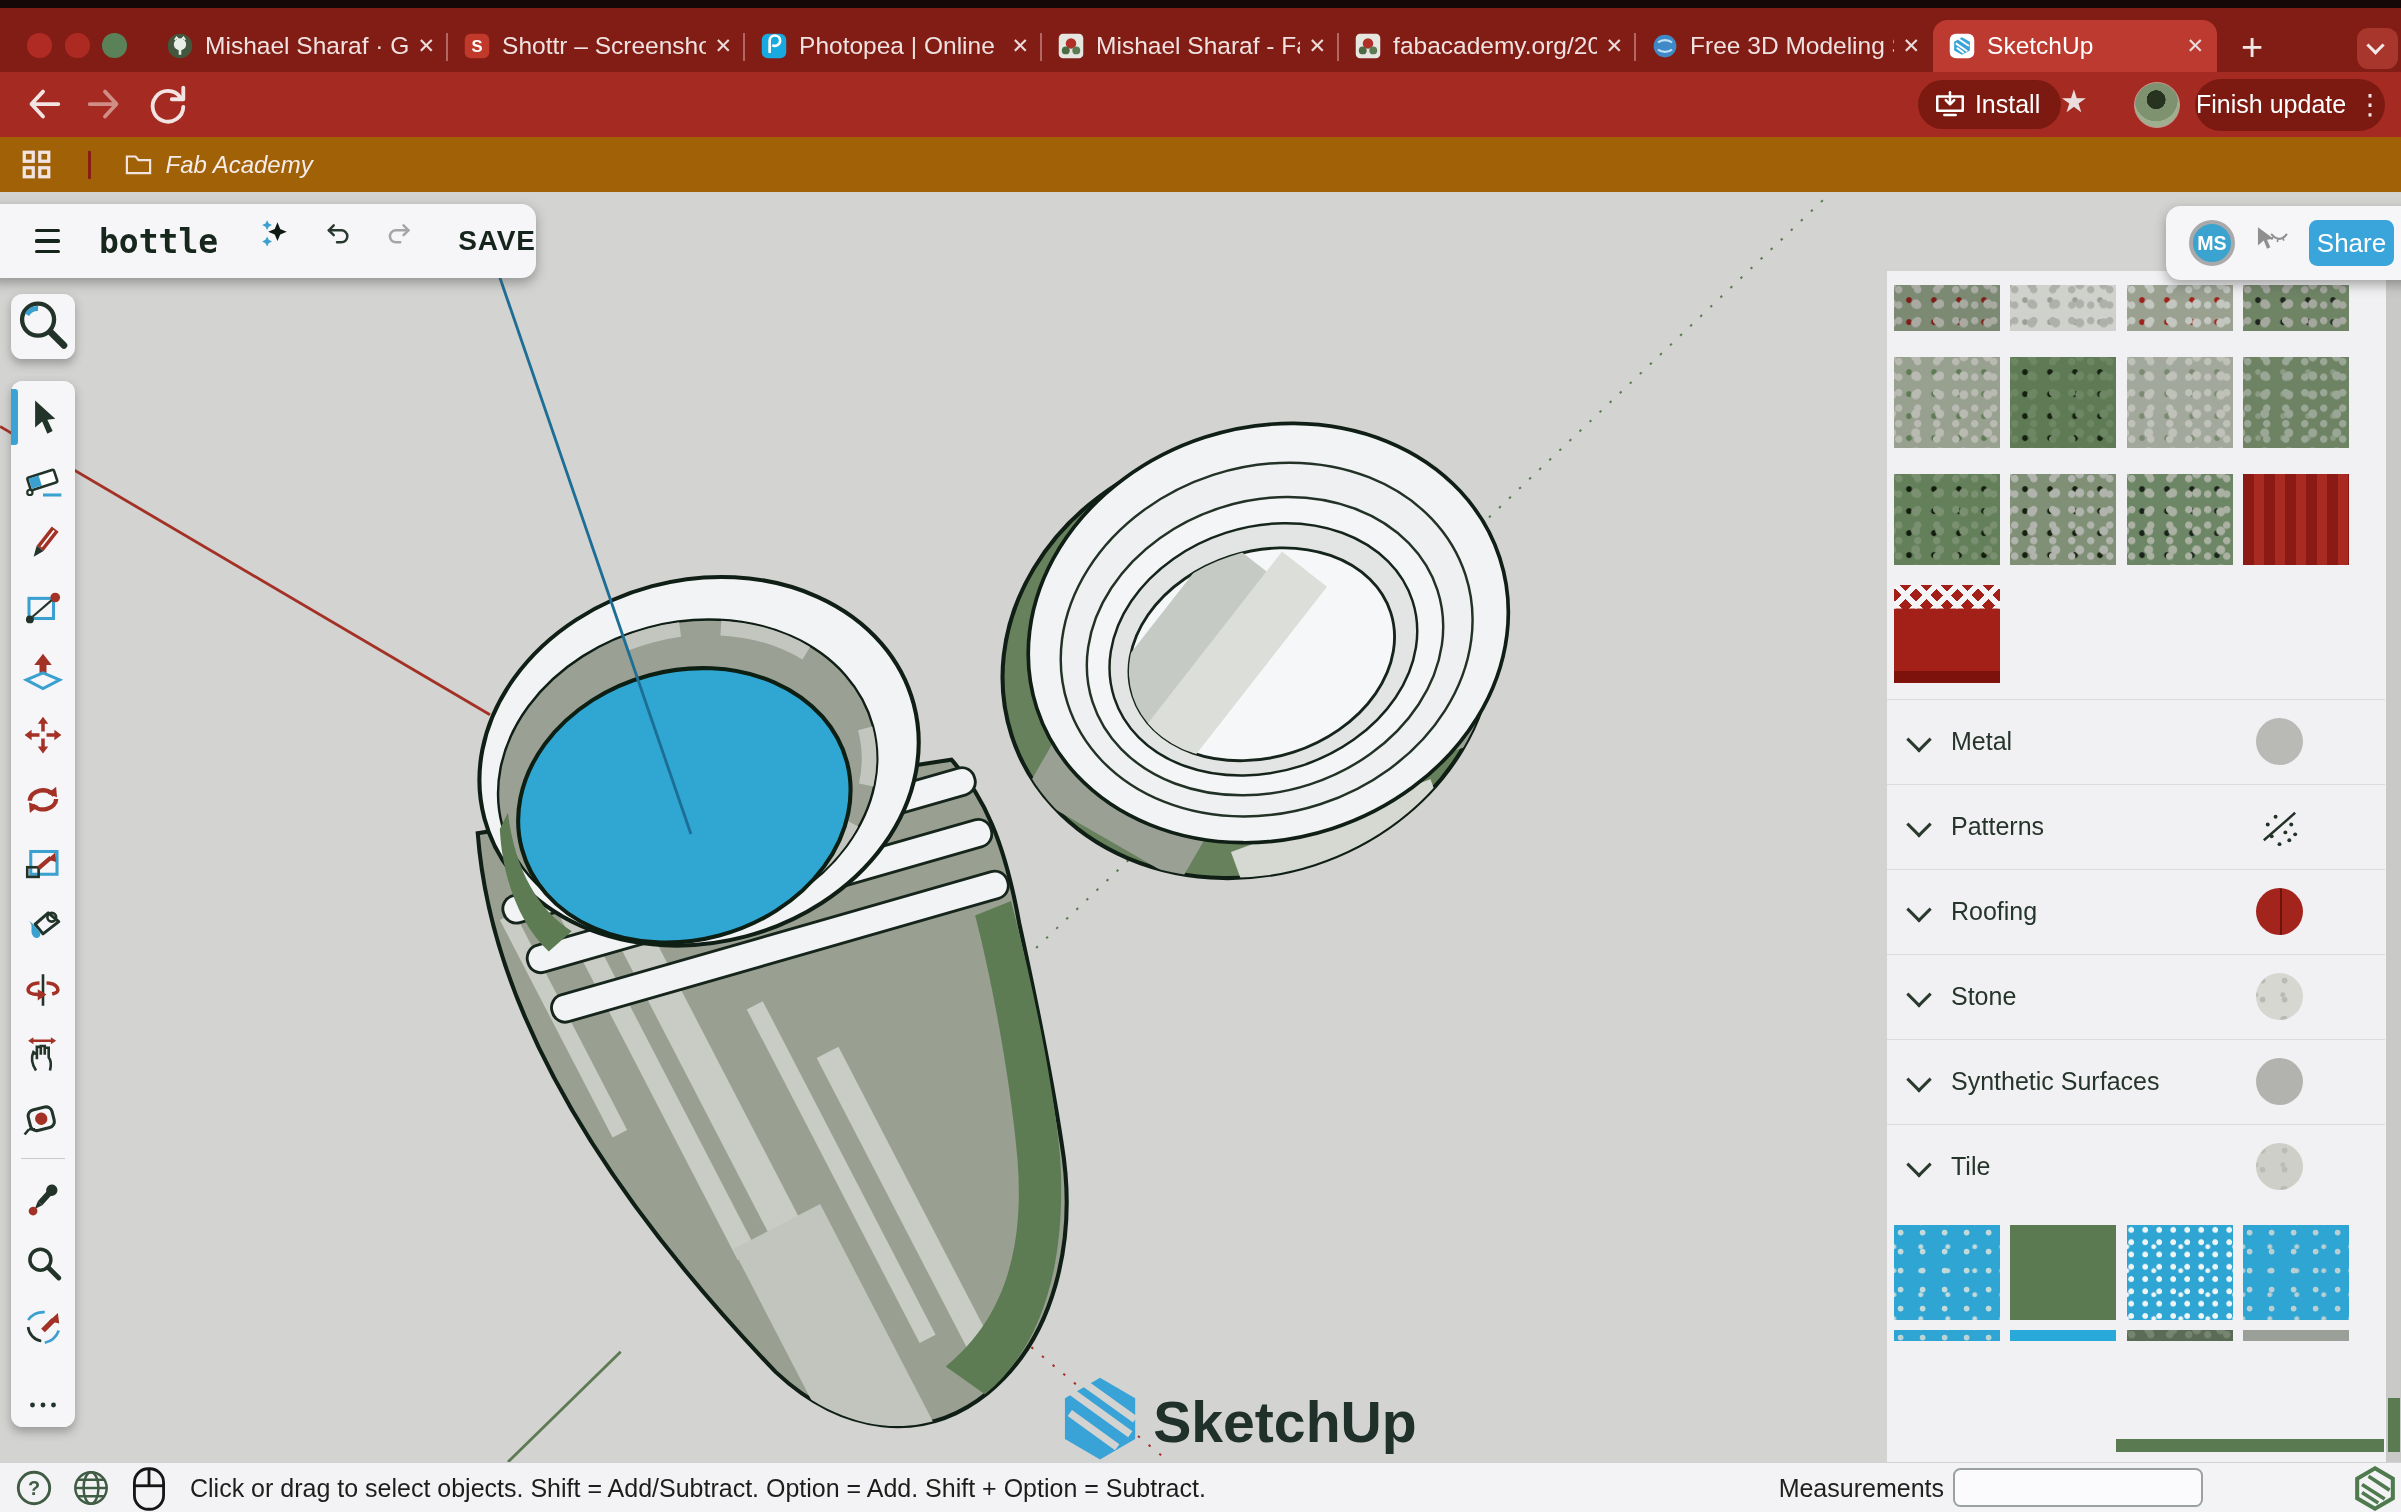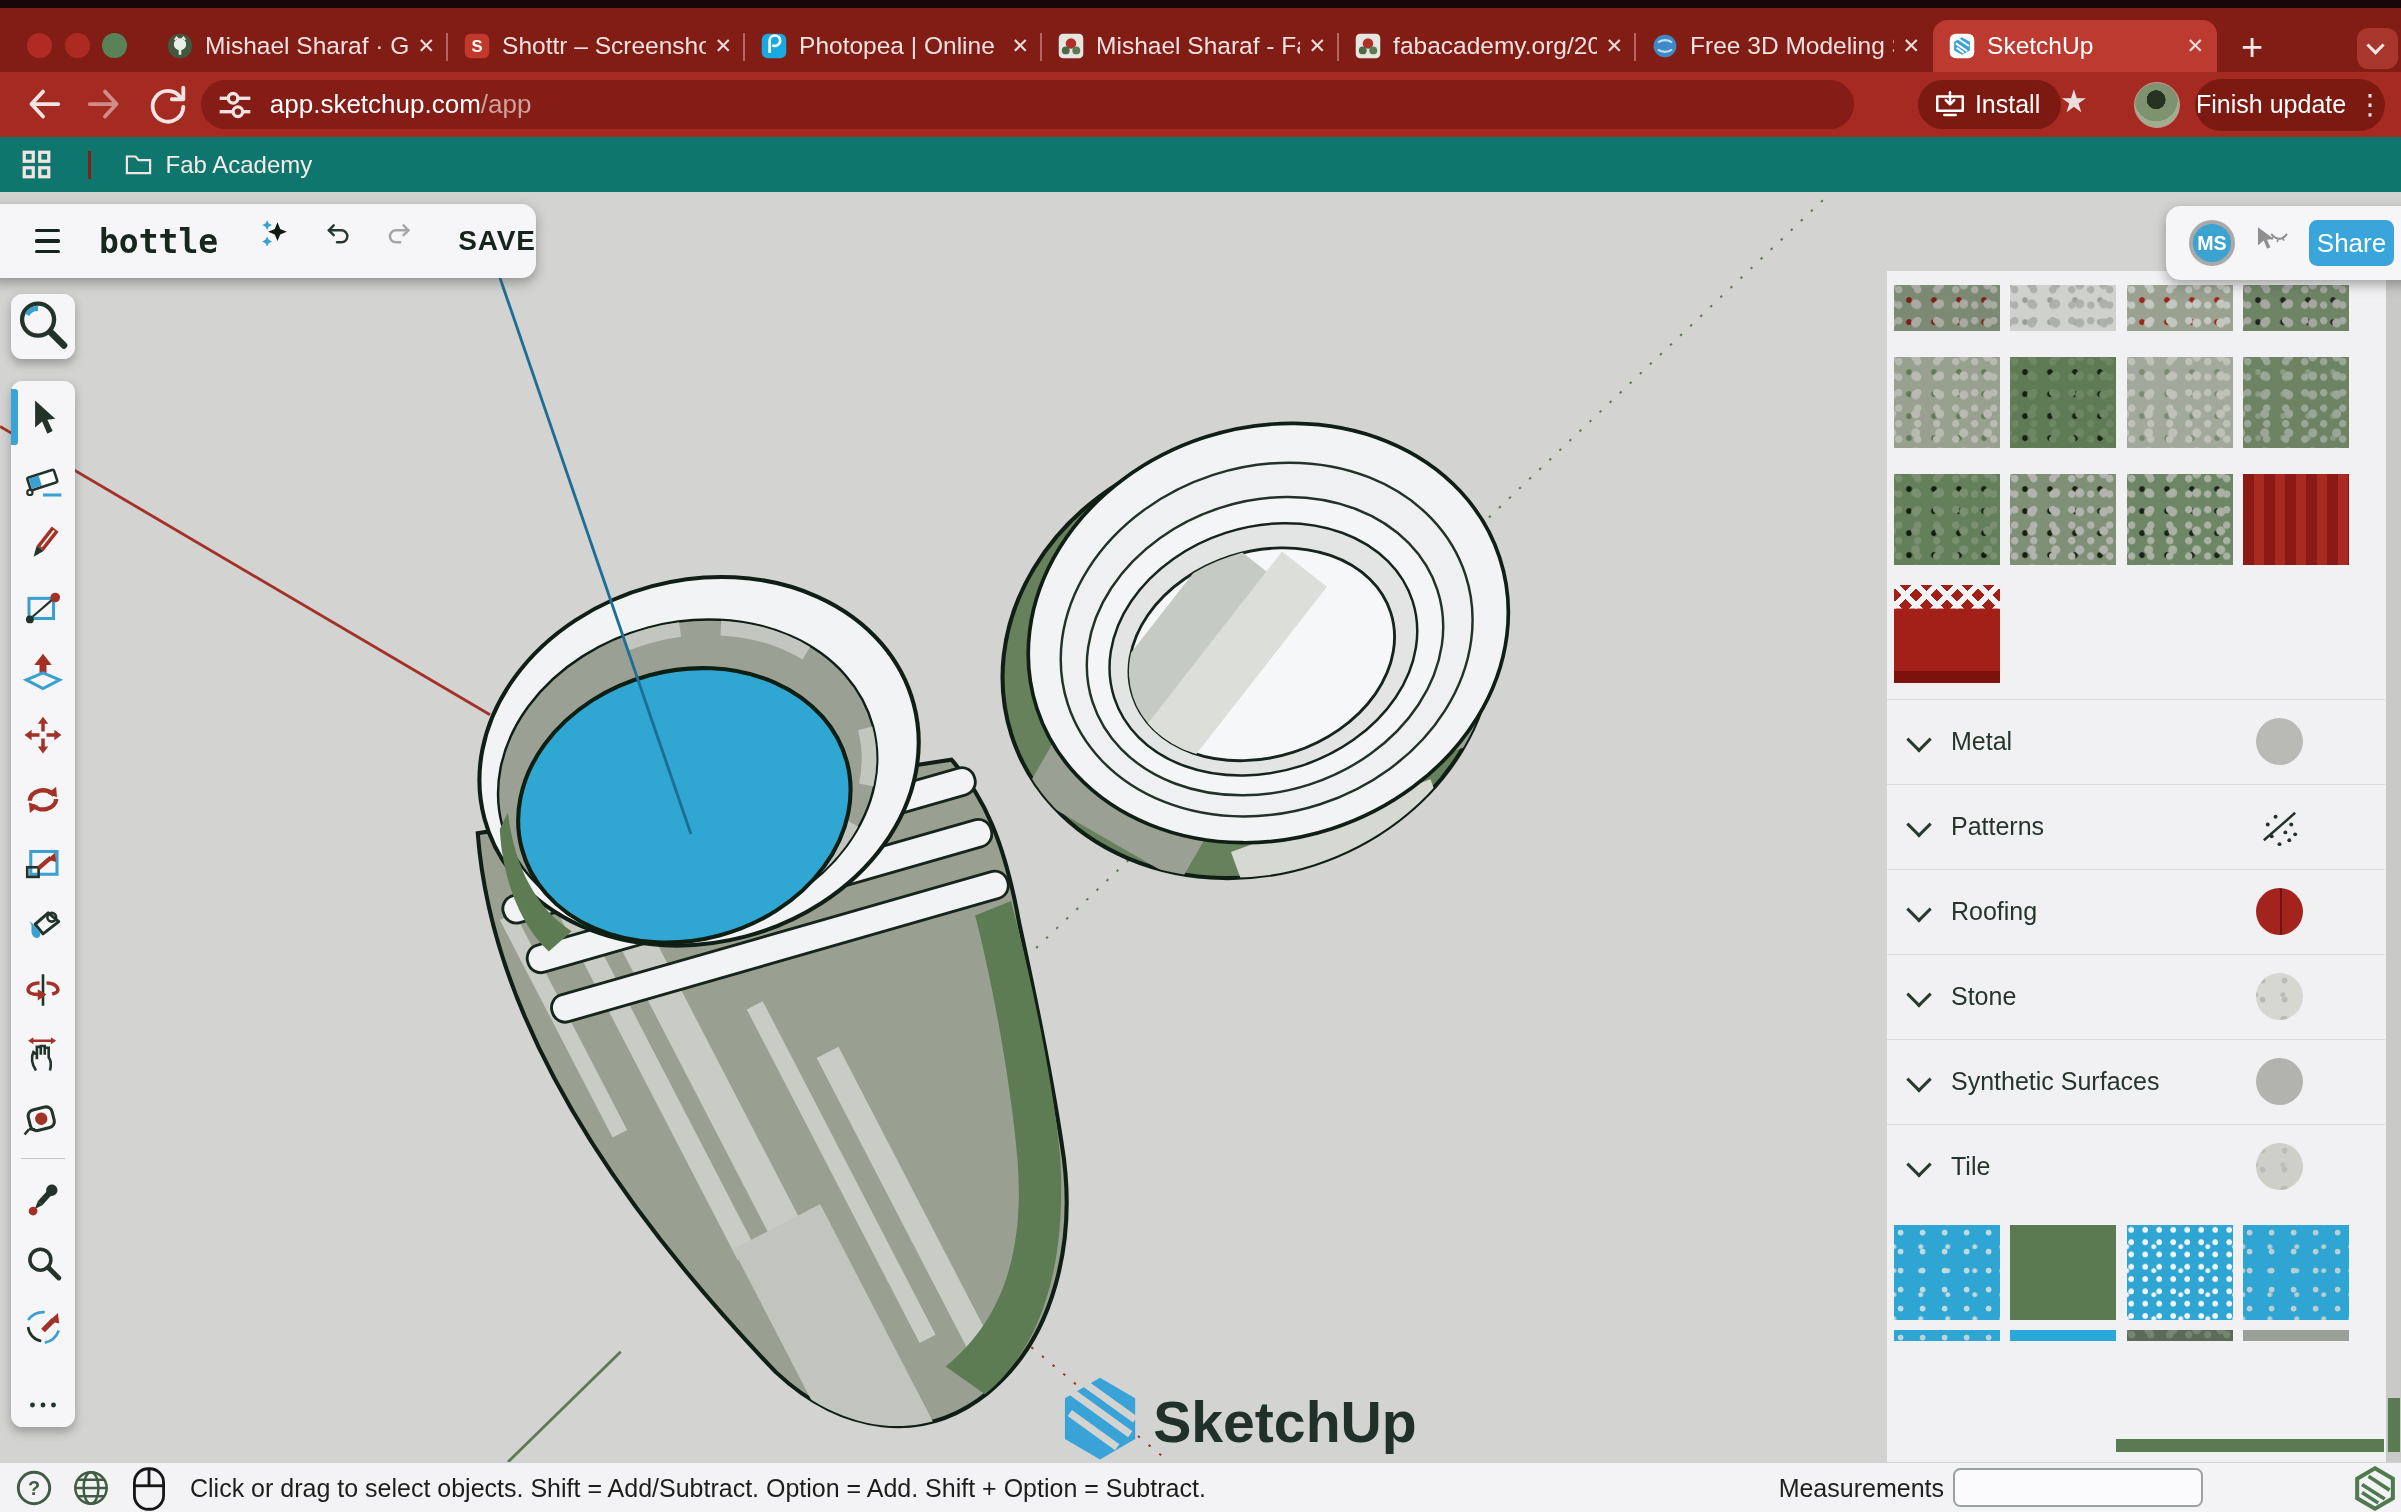--- a/index.html
+++ b/index.html
@@ -38,21 +38,21 @@
   #url { font-size:26px; margin-left:11.4px; }
   #url .host { color:#ffffff; } #url .path { color:#cfa19a; }
   #install-btn { position:absolute; left:1918px; top:8.2px; height:49px; padding:0 21px 0 14.7px; background:#7c1a12; border-radius:24.5px; display:flex; align-items:center; color:#fff; font-size:25px; }
   #install-btn svg { width:34px; height:34px; margin-right:8.2px; }
   #bookmark-star { position:absolute; left:2060px; top:11.4px; font-size:31px; color:#e9dedd; }
   #profile-avatar { position:absolute; left:2134px; top:9.8px; width:46px; height:46px; border-radius:50%;
      background:radial-gradient(circle at 48% 38%, #27331f 0 26%, #7f9270 27% 60%, #9fae8e 61%); border:1.6px solid #c79a93; }
   #finish-update-btn { position:absolute; left:2195px; top:6.5px; width:190px; height:52px; background:#7c1a12; border-radius:26px; display:flex; align-items:center; justify-content:center; color:#fff; font-size:25px; gap:9.8px; }
   #finish-update-btn .kebab { font-size:28px; color:#f4e8e6; letter-spacing:0; }
 
-  #bookmarks-row { position:absolute; left:0; top:137px; width:2401px; height:55px; background:#0f766e; display:flex; align-items:center; }
+  #bookmarks-row { position:absolute; left:0; top:137px; width:2401px; height:55px; background:#a16207; display:flex; align-items:center;font-style:italic; }
   #apps-grid-icon { margin-left:21px; width:31px; height:31px; }
   #bm-sep { width:2.5px; height:28px; background:#871f17; margin-left:36px; }
   #bm-folder { margin-left:33px; width:29px; height:29px; }
   #bm-label { margin-left:13px; color:#f6ecea; font-size:24px; }
 
   
   #canvas { position:absolute; left:0; top:192px; width:2401px; height:1270px; background:#d3d3d1; }
   #scene { position:absolute; left:0; top:0; width:2401px; height:1270px; }
 
   
@@ -210,33 +210,20 @@
     <div class="nav-ic" id="forward-btn">
       <svg viewBox="0 0 48 48">
           <path d="M24 10 L36 23 L24 36 M36 23 H8" fill="none" stroke="#cf8d86" stroke-width="4" stroke-linecap="round" stroke-linejoin="round"></path>
         </svg>
     </div>
     <div class="nav-ic" id="reload-btn">
       <svg viewBox="0 0 48 48">
           <path d="M38 16 A16 16 0 1 0 41 26" fill="none" stroke="#f2e4e2" stroke-width="4" stroke-linecap="round"></path>
           <path d="M41 6 V18 H29" fill="none" stroke="#f2e4e2" stroke-width="4" stroke-linecap="round" stroke-linejoin="round"></path>
         </svg>
-    </div>
-    <div id="omnibox">
-      <div id="site-info-btn">
-        <svg viewBox="0 0 48 48" fill="none" stroke="#f2e4e2" stroke-width="3.5">
-          <line x1="8" y1="17" x2="17" y2="17"></line>
-            <circle cx="22" cy="17" r="5"></circle>
-            <line x1="27" y1="17" x2="40" y2="17"></line>
-          <line x1="8" y1="31" x2="21" y2="31"></line>
-            <circle cx="27" cy="31" r="5"></circle>
-            <line x1="32" y1="31" x2="40" y2="31"></line>
-        </svg>
-      </div>
-      <div id="url"><span class="host">app.sketchup.com</span><span class="path">/app</span></div>
     </div>
     <div id="install-btn">
       <svg viewBox="0 0 48 48" fill="none" stroke="#ffffff" stroke-width="3.5" stroke-linecap="round" stroke-linejoin="round">
         <path d="M6 12 h36 v20 h-36 z"></path>
           <line x1="16" y1="38" x2="32" y2="38"></line>
           <line x1="24" y1="6" x2="24" y2="22"></line>
           <path d="M18 17 l6 6 6 -6"></path>
       </svg>
       <span>Install</span>
     </div>

